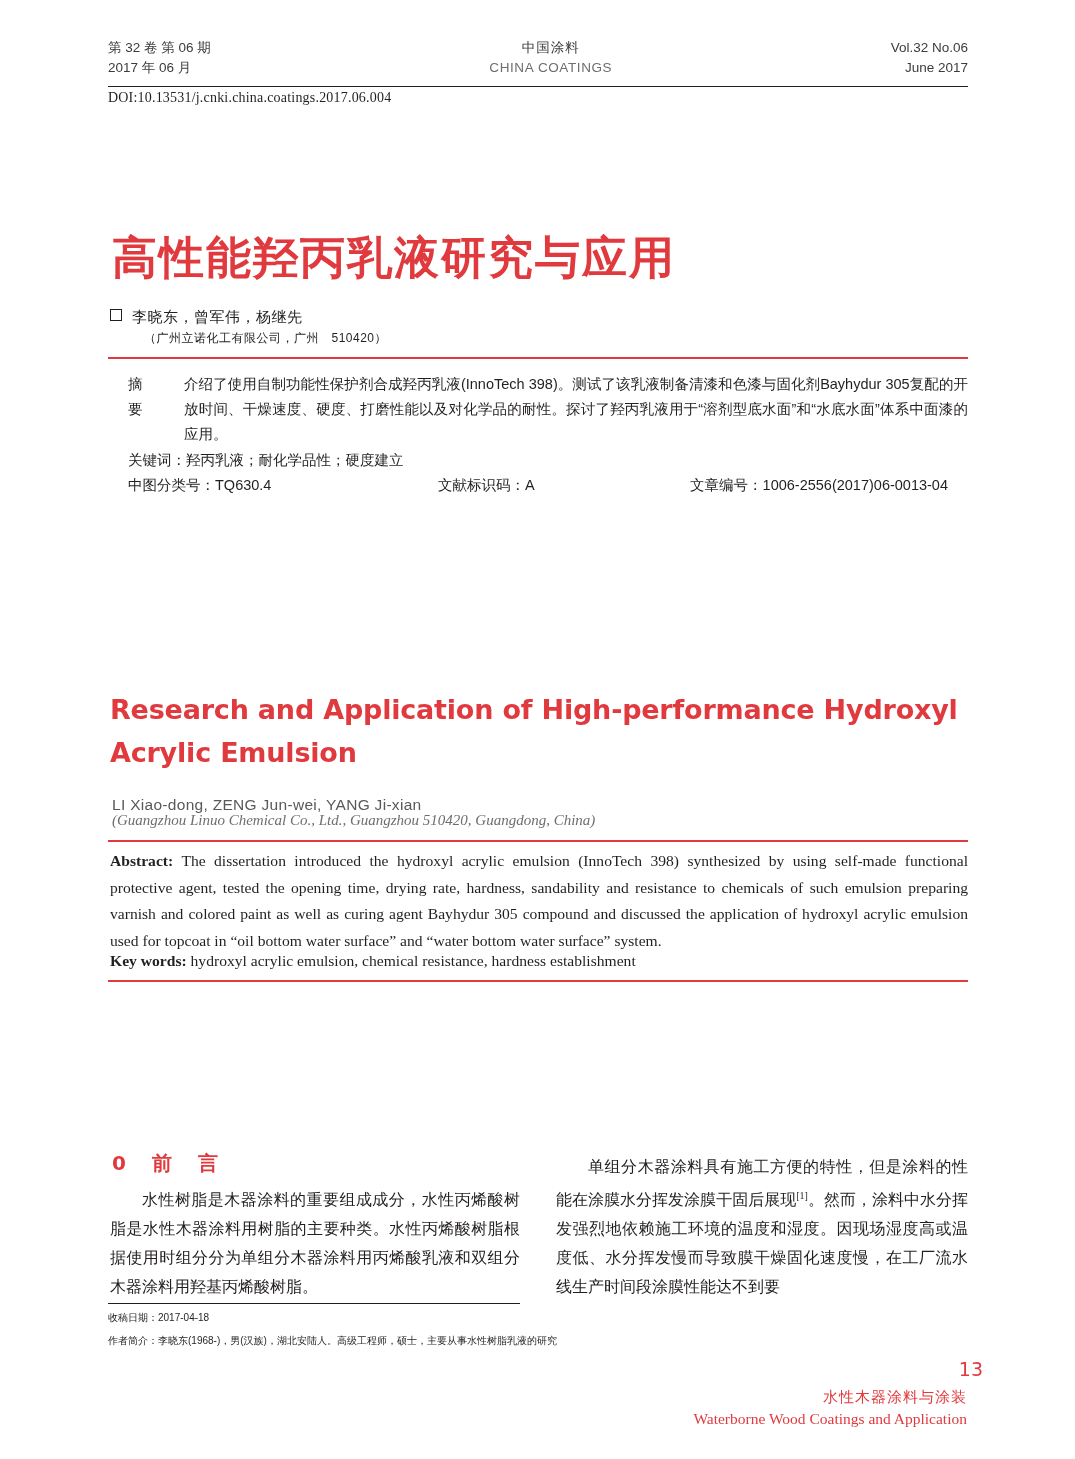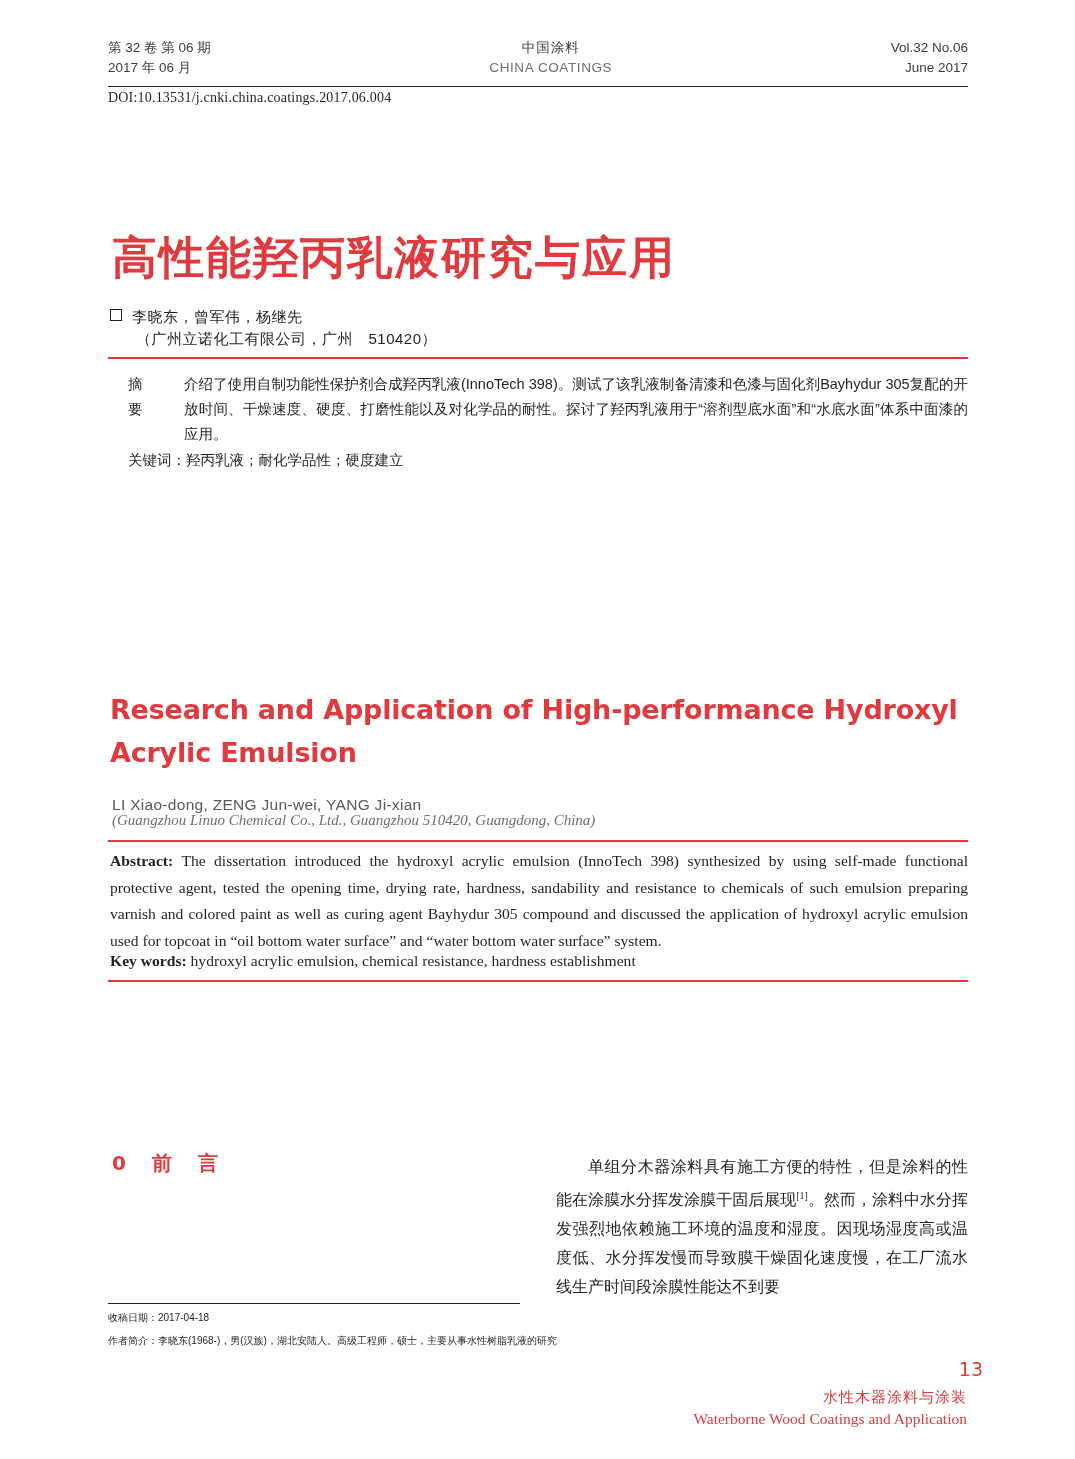--- a/index.html
+++ b/index.html
@@ -88,23 +88,23 @@
   .authors-cn .box {
     display: inline-block;
     width: 10px;
     height: 10px;
     border: 1px solid #231f20;
     margin-right: 10px;
     vertical-align: 1px;
   }
   .affil-cn {
     position: absolute;
-    left: 136px;
+    left: 144px;
     top: 330px;
-    font-size: 15px;
+    font-size: 12px;
     color: #231f20;
     letter-spacing: 0.5px;
   }
   .rule-red-1 {
     position: absolute;
     left: 108px;
     top: 357px;
     width: 860px;
     height: 2px;
     background: #e03a3e;
@@ -335,34 +335,42 @@
   <div class="affil-cn">（广州立诺化工有限公司，广州　510420）</div>
   <div class="rule-red-1"></div>
 
   <div class="abs-cn">
     <div class="row">
       <div class="lab">摘　要</div>
       <div class="txt">介绍了使用自制功能性保护剂合成羟丙乳液(InnoTech 398)。测试了该乳液制备清漆和色漆与固化剂Bayhydur 305复配的开放时间、干燥速度、硬度、打磨性能以及对化学品的耐性。探讨了羟丙乳液用于“溶剂型底水面”和“水底水面”体系中面漆的应用。</div>
     </div>
   </div>
   <div class="kw-cn">关键词：羟丙乳液；耐化学品性；硬度建立</div>
+  <div class="clc-row">
+    <div class="c1">中图分类号：TQ630.4</div>
+    <div class="c2">文献标识码：A</div>
+    <div class="c3">文章编号：1006-2556(2017)06-0013-04</div>
+  </div>
 
   <div class="en-title">Research and Application of High-performance Hydroxyl Acrylic Emulsion</div>
   <div class="en-authors">LI Xiao-dong, ZENG Jun-wei, YANG Ji-xian</div>
   <div class="en-affil">(Guangzhou Linuo Chemical Co., Ltd., Guangzhou 510420, Guangdong, China)</div>
   <div class="rule-red-2"></div>
   <div class="en-abs">
     <b>Abstract:</b><span> The dissertation introduced the hydroxyl acrylic emulsion (InnoTech 398) synthesized by using self-made functional protective agent, tested the opening time, drying rate, hardness, sandability and resistance to chemicals of such emulsion preparing varnish and colored paint as well as curing agent Bayhydur 305 compound and discussed the application of hydroxyl acrylic emulsion used for topcoat in “oil bottom water surface” and “water bottom water surface” system.</span>
   </div>
   <div class="en-kw">
     <b>Key words:</b><span> hydroxyl acrylic emulsion, chemical resistance, hardness establishment</span>
   </div>
   <div class="rule-red-3"></div>
 
   <div class="sec-head">0　前　言</div>
+  <div class="col-left">
+    <p>水性树脂是木器涂料的重要组成成分，水性丙烯酸树脂是水性木器涂料用树脂的主要种类。水性丙烯酸树脂根据使用时组分分为单组分木器涂料用丙烯酸乳液和双组分木器涂料用羟基丙烯酸树脂。</p>
+  </div>
   <div class="col-right">
     <p><span>单组分木器涂料具有施工方便的特性，但是涂料的性能在涂膜水分挥发涂膜干固后展现</span><sup>[1]</sup><span>。然而，涂料中水分挥发强烈地依赖施工环境的温度和湿度。因现场湿度高或温度低、水分挥发慢而导致膜干燥固化速度慢，在工厂流水线生产时间段涂膜性能达不到要</span></p>
   </div>
 
   <div class="rule-foot"></div>
   <div class="footnote">
     <div>收稿日期：2017-04-18</div>
     <div>作者简介：李晓东(1968-)，男(汉族)，湖北安陆人。高级工程师，硕士，主要从事水性树脂乳液的研究</div>
   </div>
 

